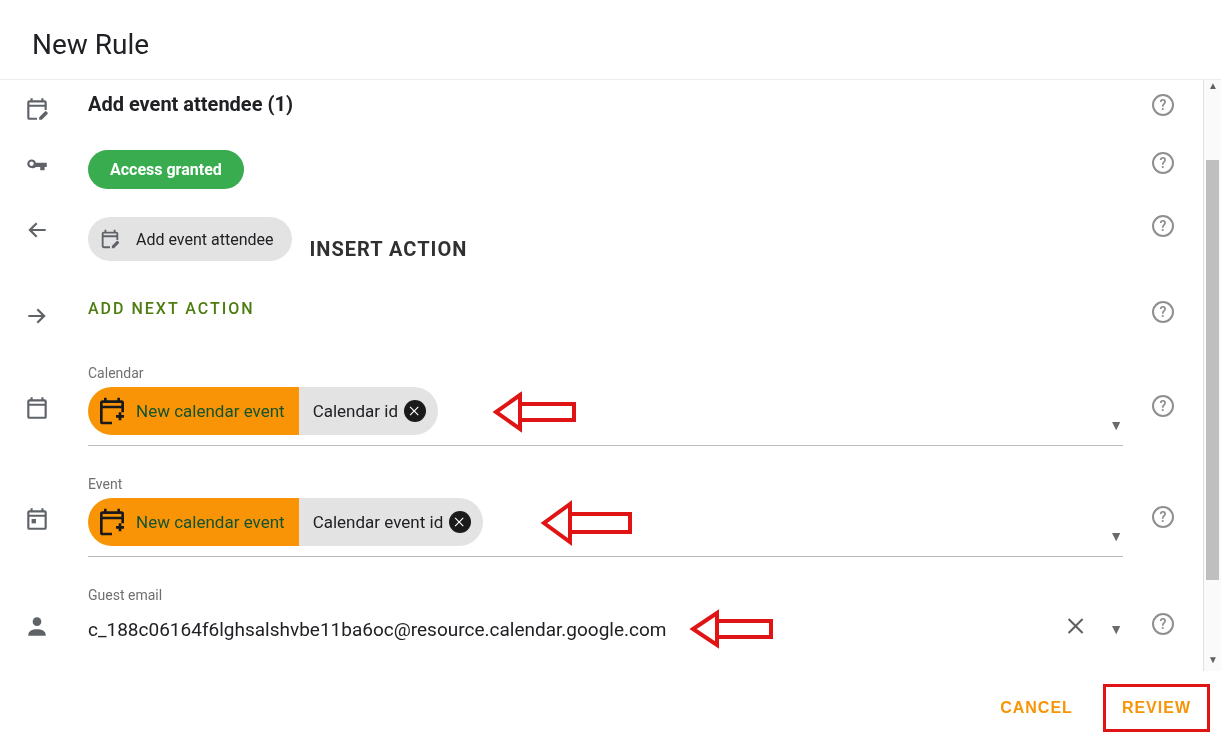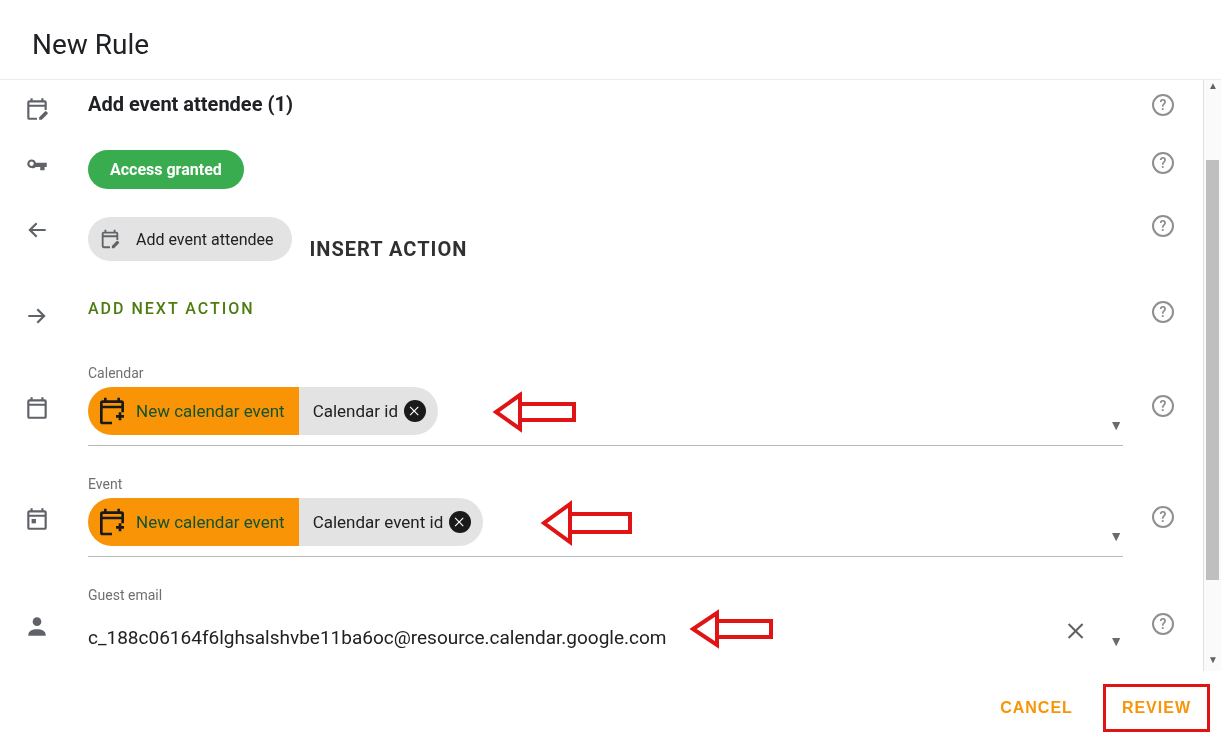--- a/index.html
+++ b/index.html
@@ -340,21 +340,21 @@
           <div class="rail" style="padding-top:26px;">
             <span>
               <svg class="icon" viewBox="0 0 24 24">
                   <circle cx="12" cy="8" r="4"></circle>
                   <path d="M4 20c0-3.3 3.6-5 8-5s8 1.7 8 5v1H4v-1z"></path>
                 </svg>
             </span>
           </div>
           <div class="body" style="position:relative;">
             <p class="caption">Guest email</p>
-            <div class="field-line no-underline" style="align-items:flex-end;">
+            <div class="field-line no-underline" style="align-items:center;">
               <span class="email-text">c_188c06164f6lghsalshvbe11ba6oc@resource.calendar.google.com</span>
               <span class="red-arrow" style="position:static;margin-left:12px;">
                 <svg width="90" height="40" viewBox="0 0 90 40">
                     <g fill="none" stroke="#e01414" stroke-width="4">
                       <path d="M28 4 L4 20 L28 36 Z"></path>
                       <rect x="28" y="12" width="54" height="16"></rect>
                     </g>
                   </svg>
               </span>
               <span class="clear-x" style="margin-left:auto;">

